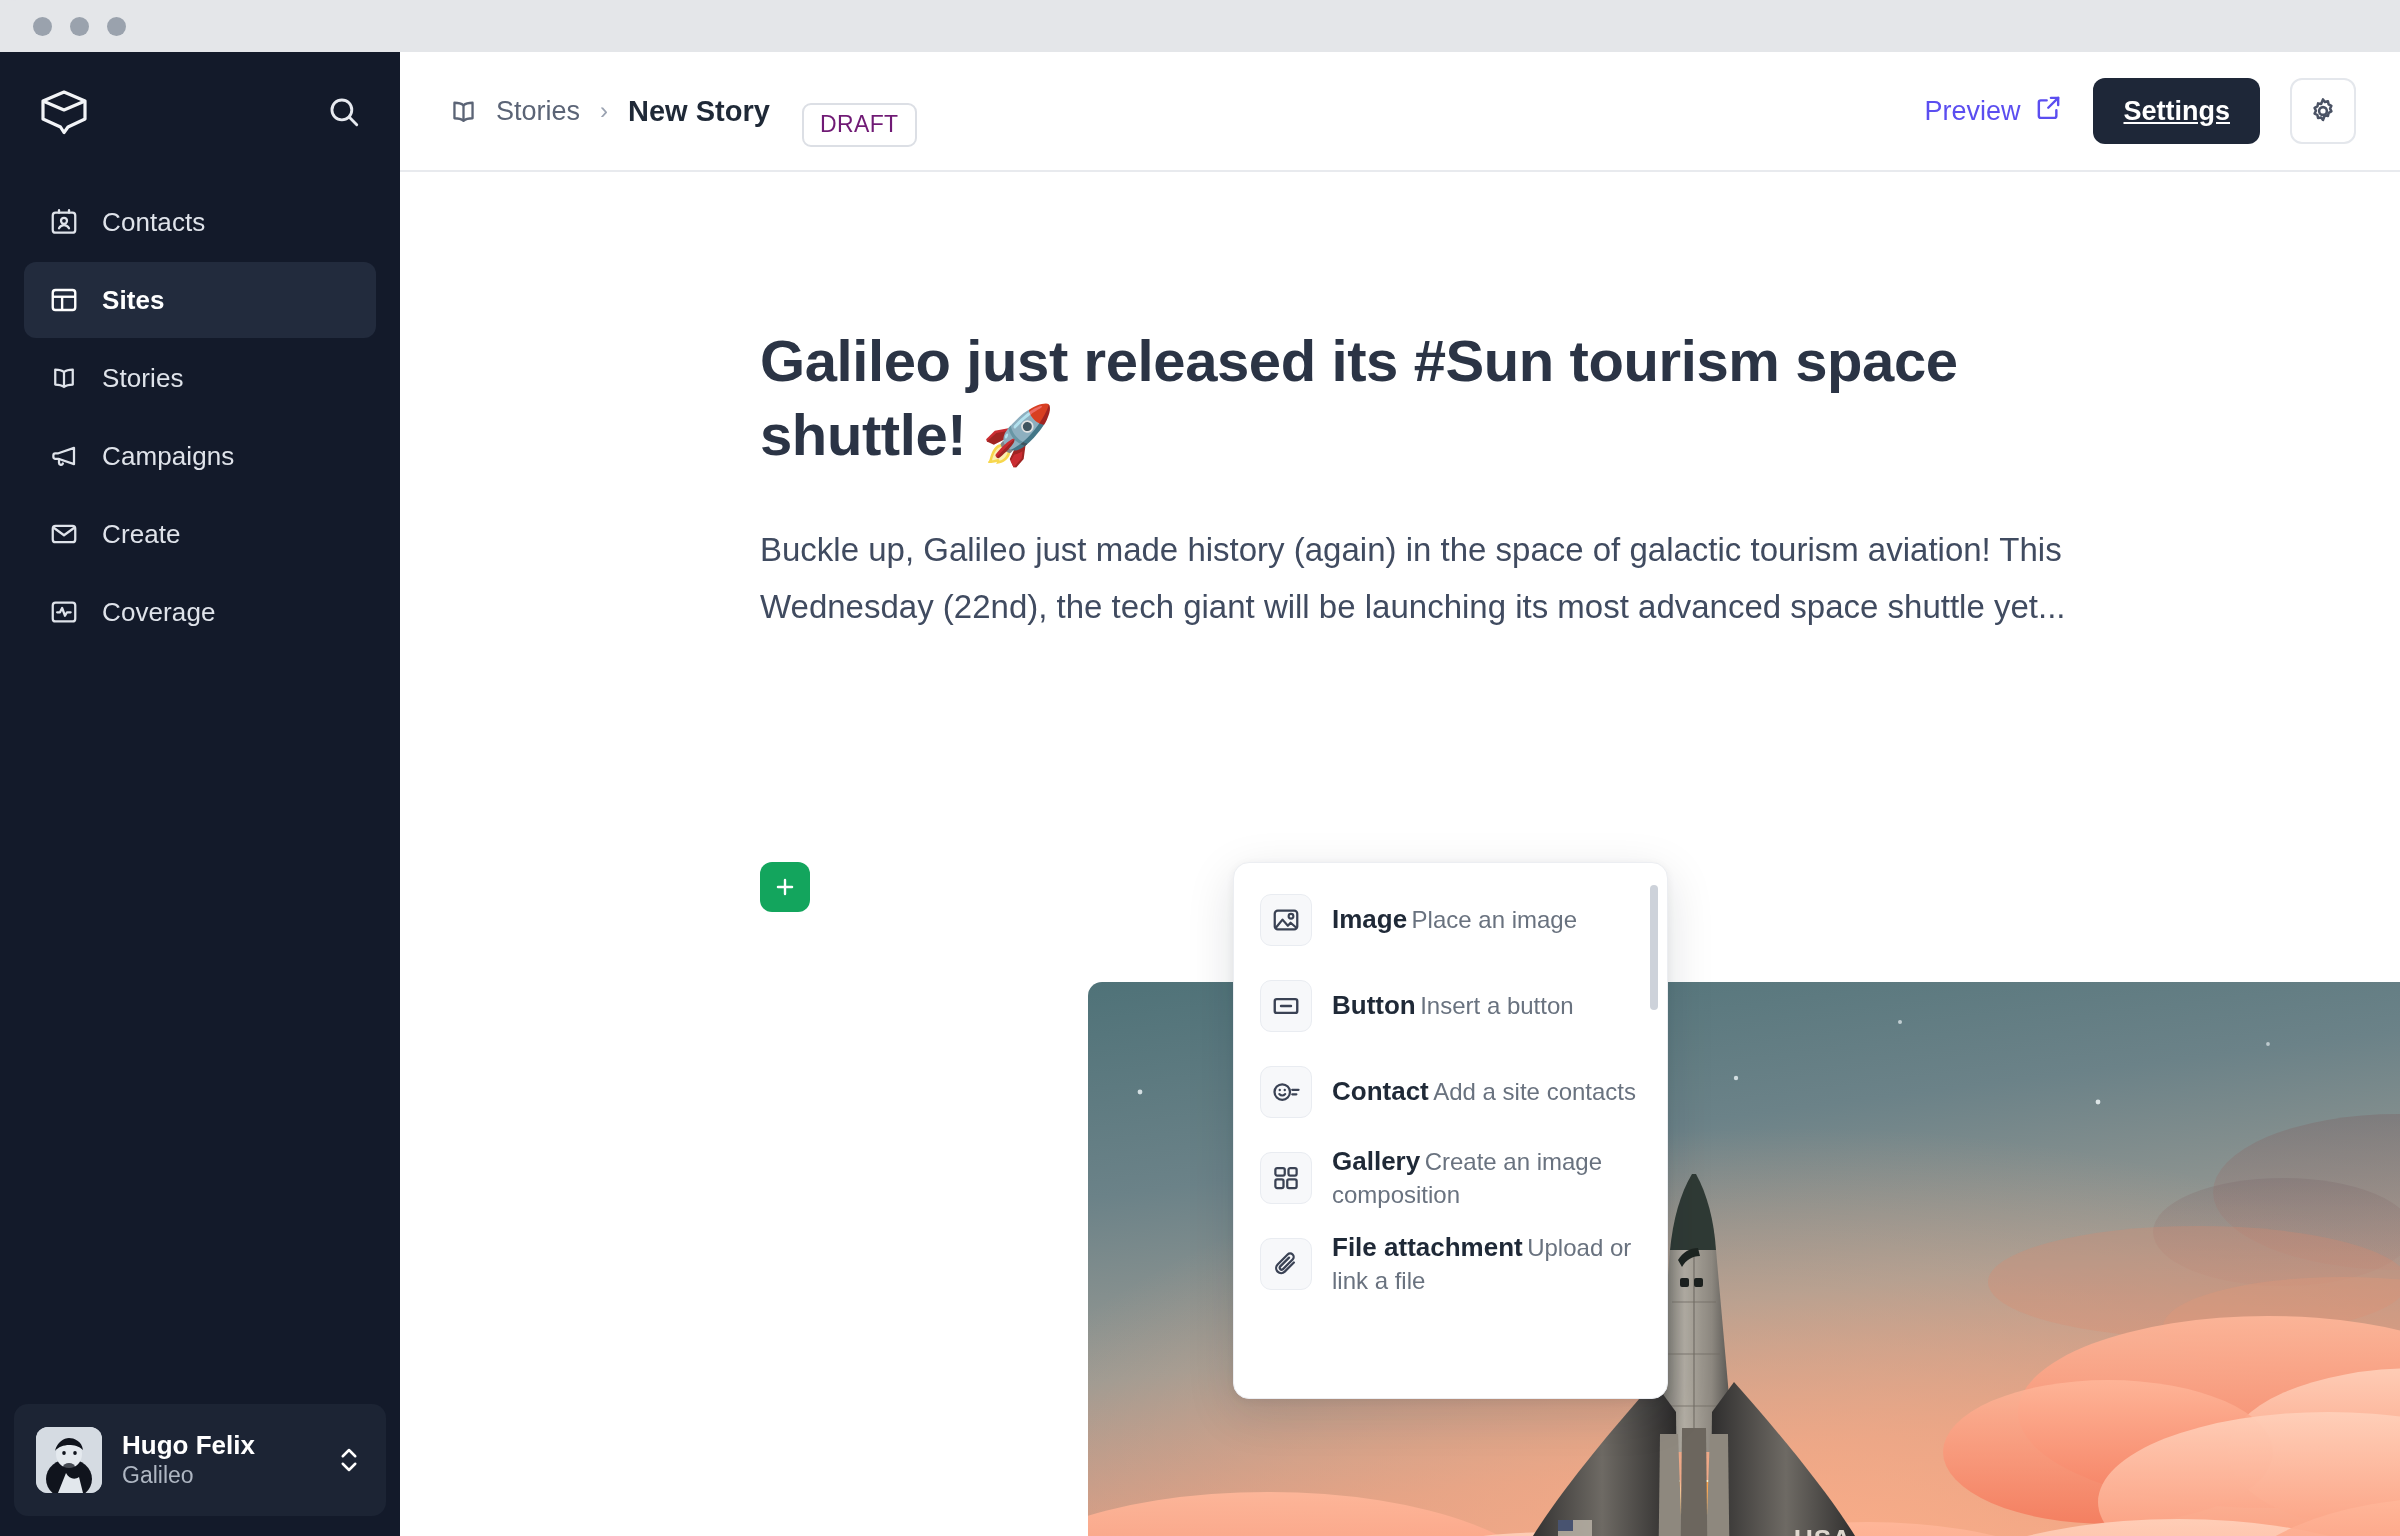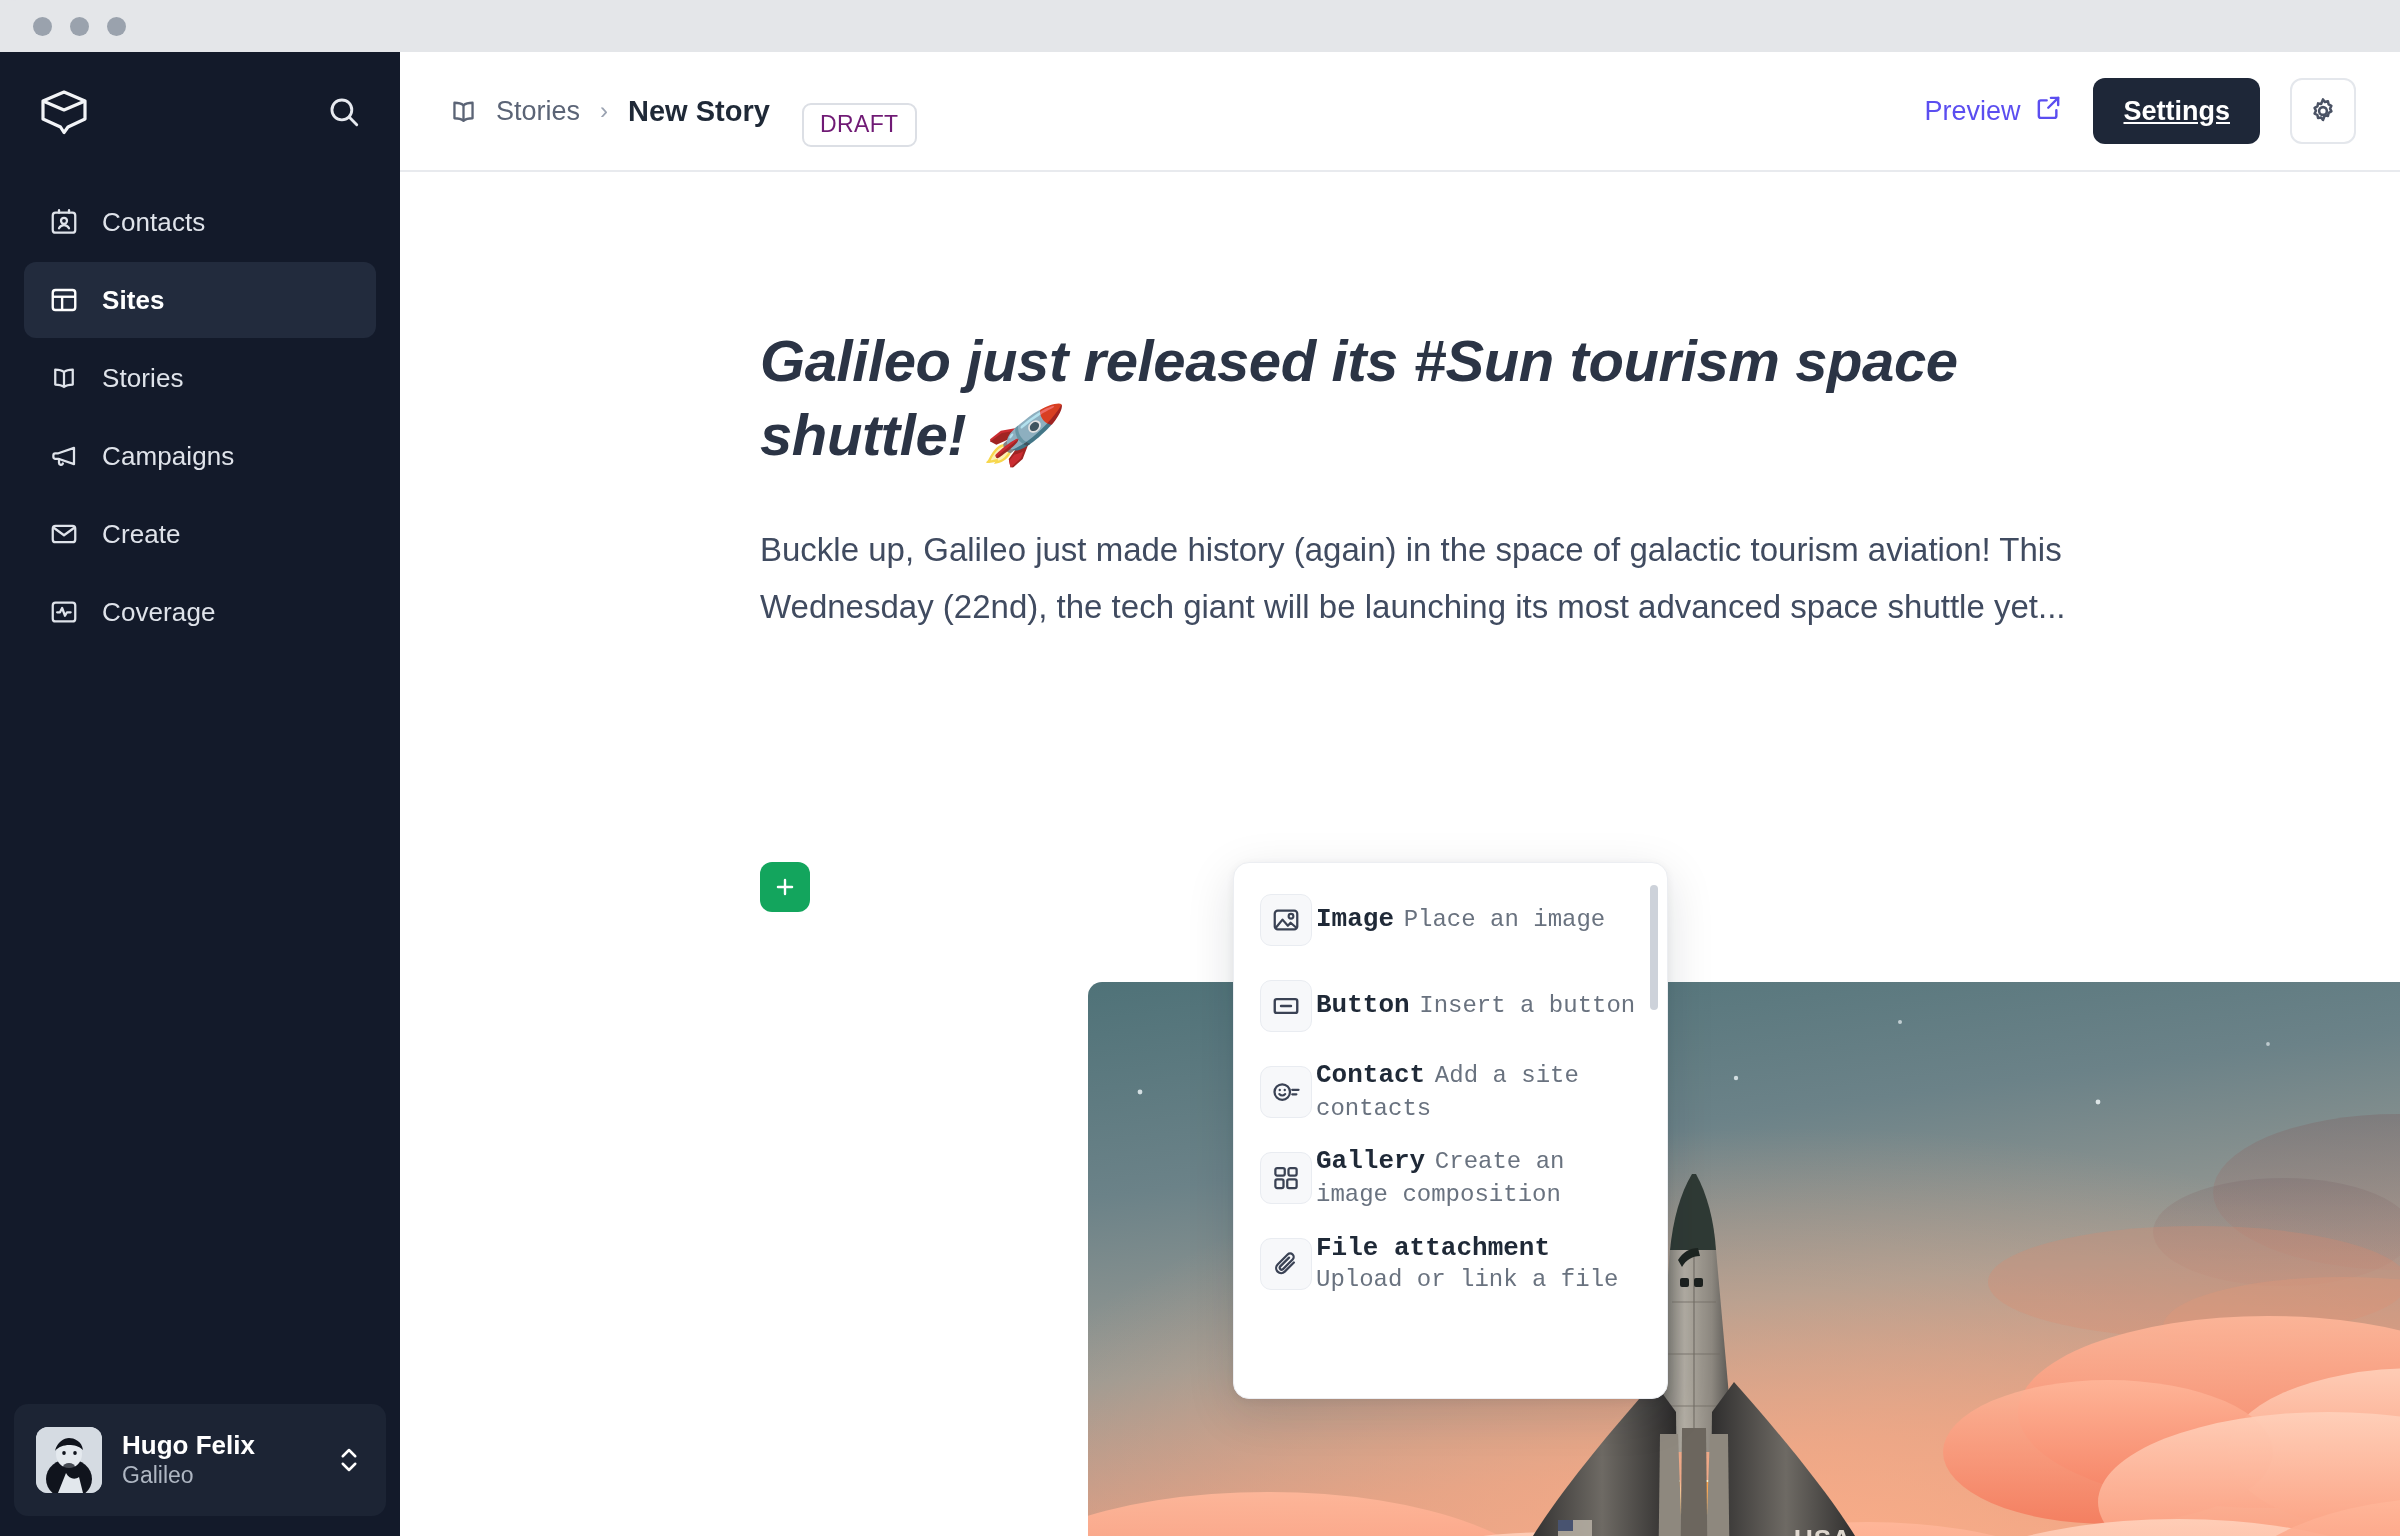--- a/index.html
+++ b/index.html
@@ -236,21 +236,20 @@
     width: 1430px;
   }
   .doc-title {
     margin-top: 152px;
     color: #2b3445;
     font-size: 58px;
     font-weight: bold;
     line-height: 1.28;
     letter-spacing: -0.4px;
     width: 1215px;
-    font-style: italic;
   }
   .doc-para {
     margin-top: 50px;
     color: #404b60;
     font-size: 33px;
     line-height: 1.72;
     width: 1310px;
   }
 
   .add-row {
@@ -293,25 +292,24 @@
     box-shadow: 0 14px 48px rgba(17, 24, 39, .13), 0 2px 8px rgba(17,24,39,.06);
     overflow: hidden;
     padding: 14px 0 0 0;
   }
   .menu-list {
     padding: 0;
   }
   .menu-item {
     display: flex;
     align-items: center;
-    gap: 4px;
+    gap: 20px;
     padding: 9px 24px 9px 26px;
     height: 86px;
     cursor: pointer;
-    font-family: Liberation Mono, monospace;
   }
   .mi-ico {
     width: 52px; height: 52px;
     flex: 0 0 52px;
     border: 1px solid #e9ecf1;
     border-radius: 11px;
     background: #f7f8fa;
     display: flex; align-items: center; justify-content: center;
   }
   .mi-text { min-width: 0; }

